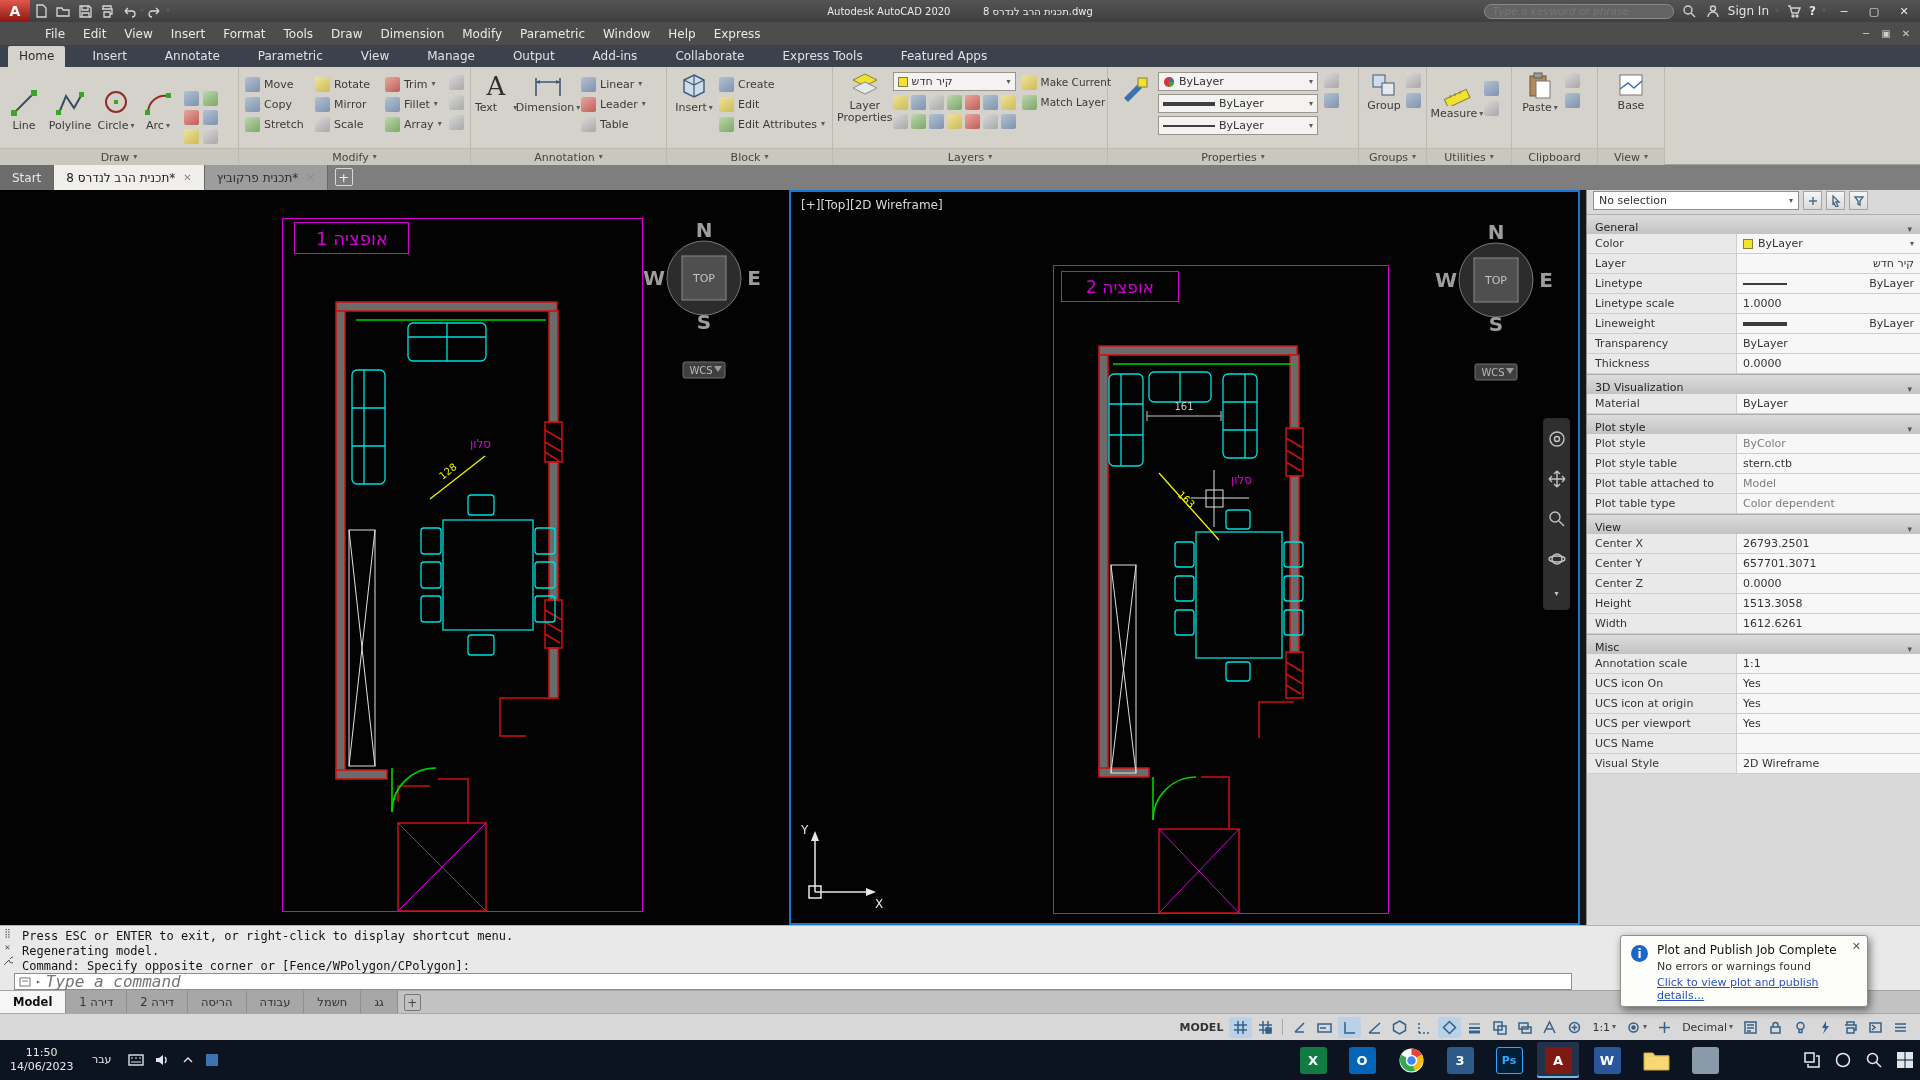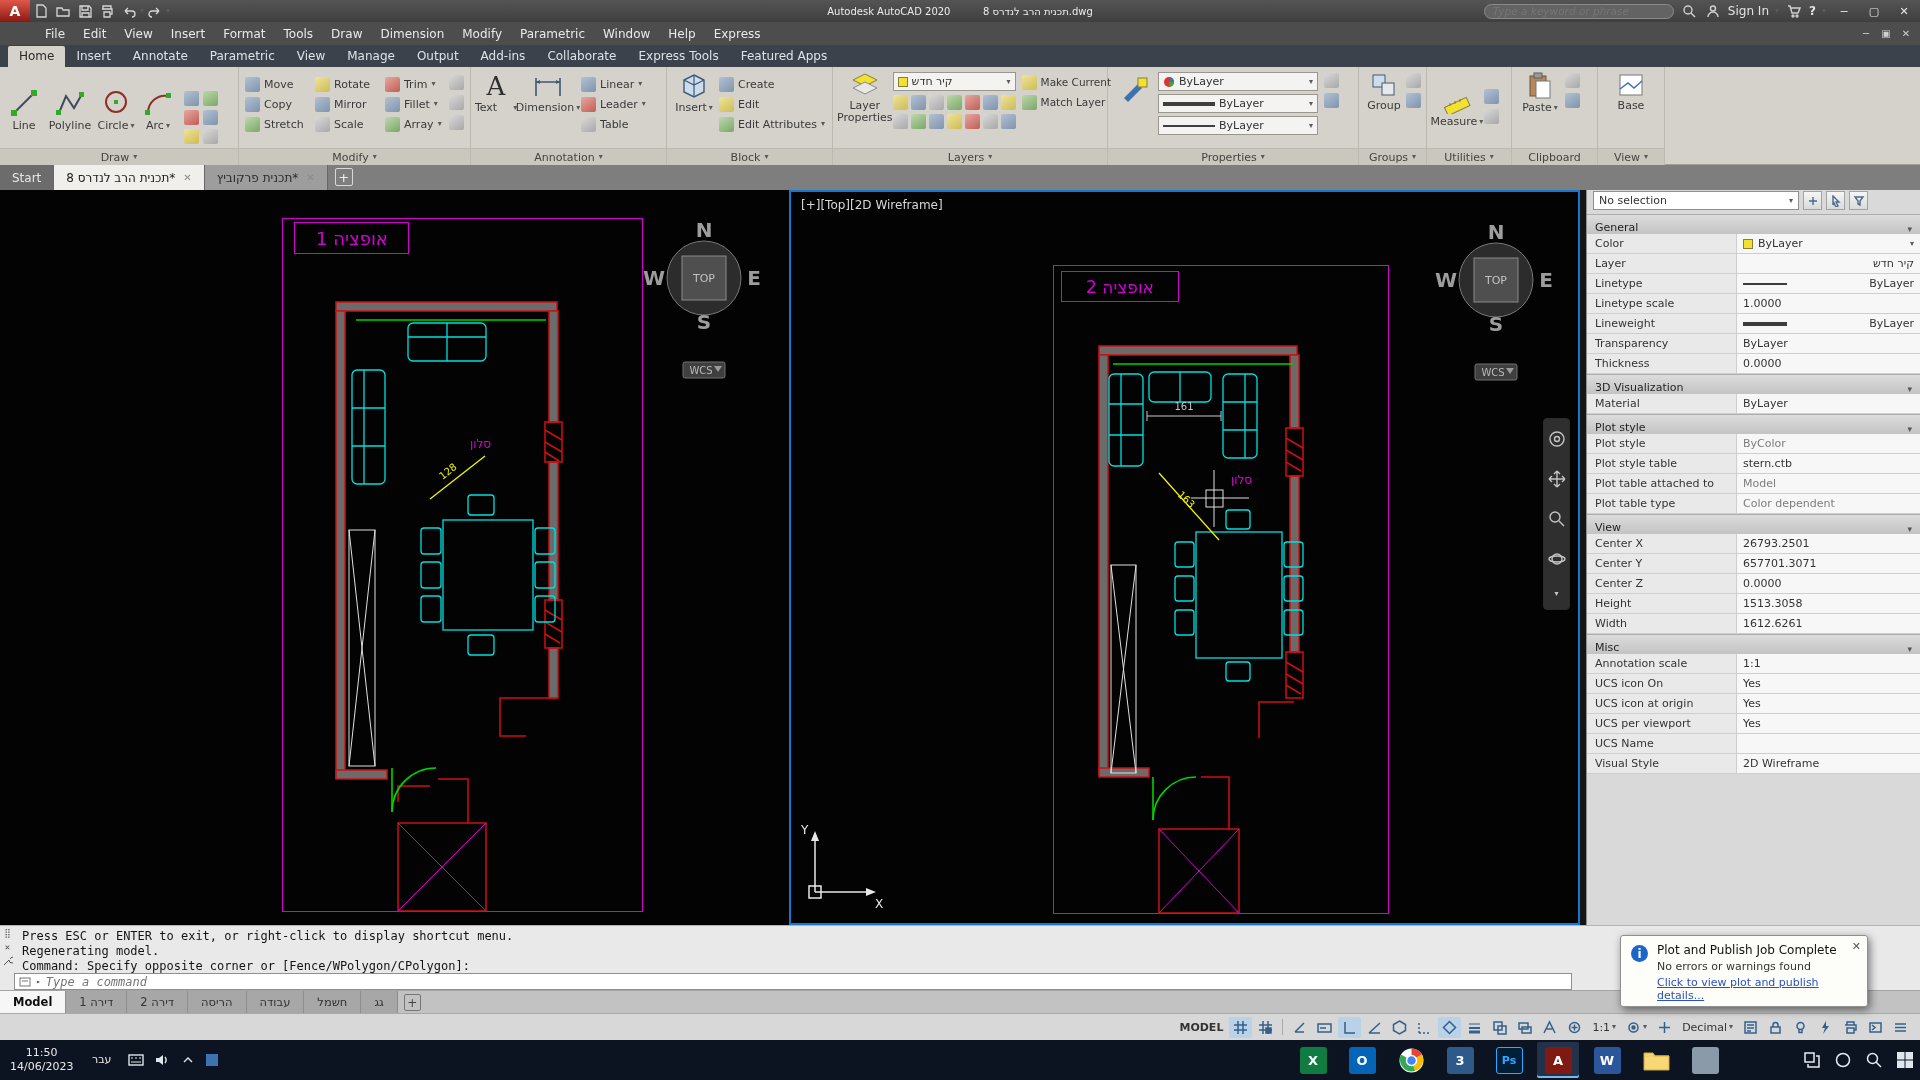--- a/index.html
+++ b/index.html
@@ -21,21 +21,21 @@
   .tb-ico svg{stroke:#d0d0d0;fill:none;stroke-width:1.4}
   .winbtn{width:24px;height:18px;display:flex;align-items:center;justify-content:center;color:#e8e8e8;font-size:11px}
 
   
   #menubar{left:0;top:22px;width:1920px;height:23px;background:#4d4d4d;display:flex;align-items:center;padding-left:36px;font-size:12px;color:#e9e9e9;z-index:29}
   .menu-item{padding:3px 9px}
   #mb-right{margin-left:auto;display:flex;padding-right:4px}
   .winbtn.small{height:16px;width:20px;font-size:10px;color:#cfcfcf}
 
   
-  #ribbontabs{left:0;top:45px;width:1920px;height:22px;background:#3b424b;display:flex;align-items:flex-end;padding-left:8px;gap:0;font-size:12px;color:#dde2e7;z-index:28}
+  #ribbontabs{left:0;top:45px;width:1920px;height:22px;background:#3b424b;display:flex;align-items:flex-end;padding-left:8px;gap:16px;font-size:12px;color:#dde2e7;z-index:28}
   .rtab{padding:3px 11px 4px}
   .rtab.active{background:#d5d2cb;color:#2b2b2b;border-radius:2px 2px 0 0}
 
   
   #ribbon{left:0;top:67px;width:1920px;height:98px;background:#d5d2cb;border-bottom:1px solid #a19e96;z-index:27}
   .rpanel{position:absolute;top:0;height:98px;border-right:1px solid #bcb9b1}
   .plabelrow{position:absolute;bottom:0;left:0;right:0;height:17px;background:#cac7bf;border-top:1px solid #bcb9b1;display:flex;align-items:center;justify-content:center;gap:4px;font-size:11px;color:#45443f}
   .bigbtn{display:flex;flex-direction:column;align-items:center;padding-top:5px;gap:2px;font-size:11px;color:#3a3a3a;text-align:center;line-height:12px}
   .smalltool{display:flex;align-items:center;gap:4px;font-size:11px;color:#3a3a3a;height:20px;padding:0 2px;white-space:nowrap}
   .caret{font-size:8px;color:#5a5a5a;line-height:8px}
@@ -81,21 +81,21 @@
   .pval{flex:1;background:#f7f7f7;display:flex;align-items:center;padding:0 6px;gap:5px;white-space:nowrap}
   .pval.rtl{justify-content:flex-end}
   .pval.dim{color:#7d7d7d}
   .vline{border-top:2px solid #3c3c3c;width:44px}
   .vline.thick{border-top-width:4px}
 
   
   #cmd{left:0;top:925px;width:1920px;height:65px;background:#e9e9e9;border-top:1px solid #b3b3b3;font-family:"DejaVu Sans Mono","Liberation Mono",monospace}
   .cmdline{position:absolute;left:22px;font-size:12px;color:#141414;white-space:pre}
   #cmd-inputrow{position:absolute;left:14px;top:47px;width:1558px;height:17px;background:#fff;border:1px solid #8f8f8f;display:flex;align-items:center;gap:5px;padding:0 4px}
-  #cmd-field{flex:1;border:none;outline:none;background:transparent;font-style:italic;font-size:12px;color:#3b82f6;font-family:"DejaVu Sans Mono","Liberation Mono",monospace}
+  #cmd-field{flex:1;border:none;outline:none;background:transparent;font-style:italic;font-size:16px;color:#3b82f6;font-family:"DejaVu Sans Mono","Liberation Mono",monospace}
   #cmd-side{position:absolute;left:2px;top:2px;width:11px;display:flex;flex-direction:column;gap:4px;align-items:center;color:#555;font-size:9px}
 
   
   #mtabs{left:0;top:990px;width:1920px;height:23px;background:#c2c2c2;display:flex;align-items:stretch;font-size:11.5px;border-top:1px solid #a5a5a5}
   .mtab{padding:0 13px;display:flex;align-items:center;background:#a7a7a7;color:#333;border-right:1px solid #8e8e8e}
   .mtab.active{background:#f6f6f6;color:#0d0d0d;font-weight:bold}
   .mplus{width:17px;height:17px;margin:3px 0 0 6px;border:1px solid #777;border-radius:2px;color:#444;font-size:12px;display:flex;align-items:center;justify-content:center}
 
   
   #sbar{left:0;top:1013px;width:1920px;height:27px;background:#d8d8d8;border-top:1px solid #a9a9a9;display:flex;align-items:center;justify-content:flex-end;gap:2px;padding-right:8px}
@@ -532,21 +532,21 @@
         <span class="mini"></span>
       </div>
     </div>
     <div class="plabelrow">
         <span>Groups</span>
         <span class="caret">▾</span>
       </div>
   </div>
 
   <div class="rpanel" style="left:1427px;width:85px">
-    <div style="display:flex;padding:16px 3px">
+    <div style="display:flex;padding:8px 3px">
       <div class="bigbtn" style="width:54px">
         <svg width="28" height="26">
             <rect x="2" y="14" width="24" height="9" transform="rotate(-25 14 18)" fill="#f2e130" stroke="#857f39"></rect>
             <path d="M7 18v-3 M12 16v-3 M17 14v-3" stroke="#857f39"></path>
           </svg>
         <span style="display:flex;gap:2px;align-items:center">
             <span>Measure</span>
             <span class="caret">▾</span>
           </span>
       </div>

